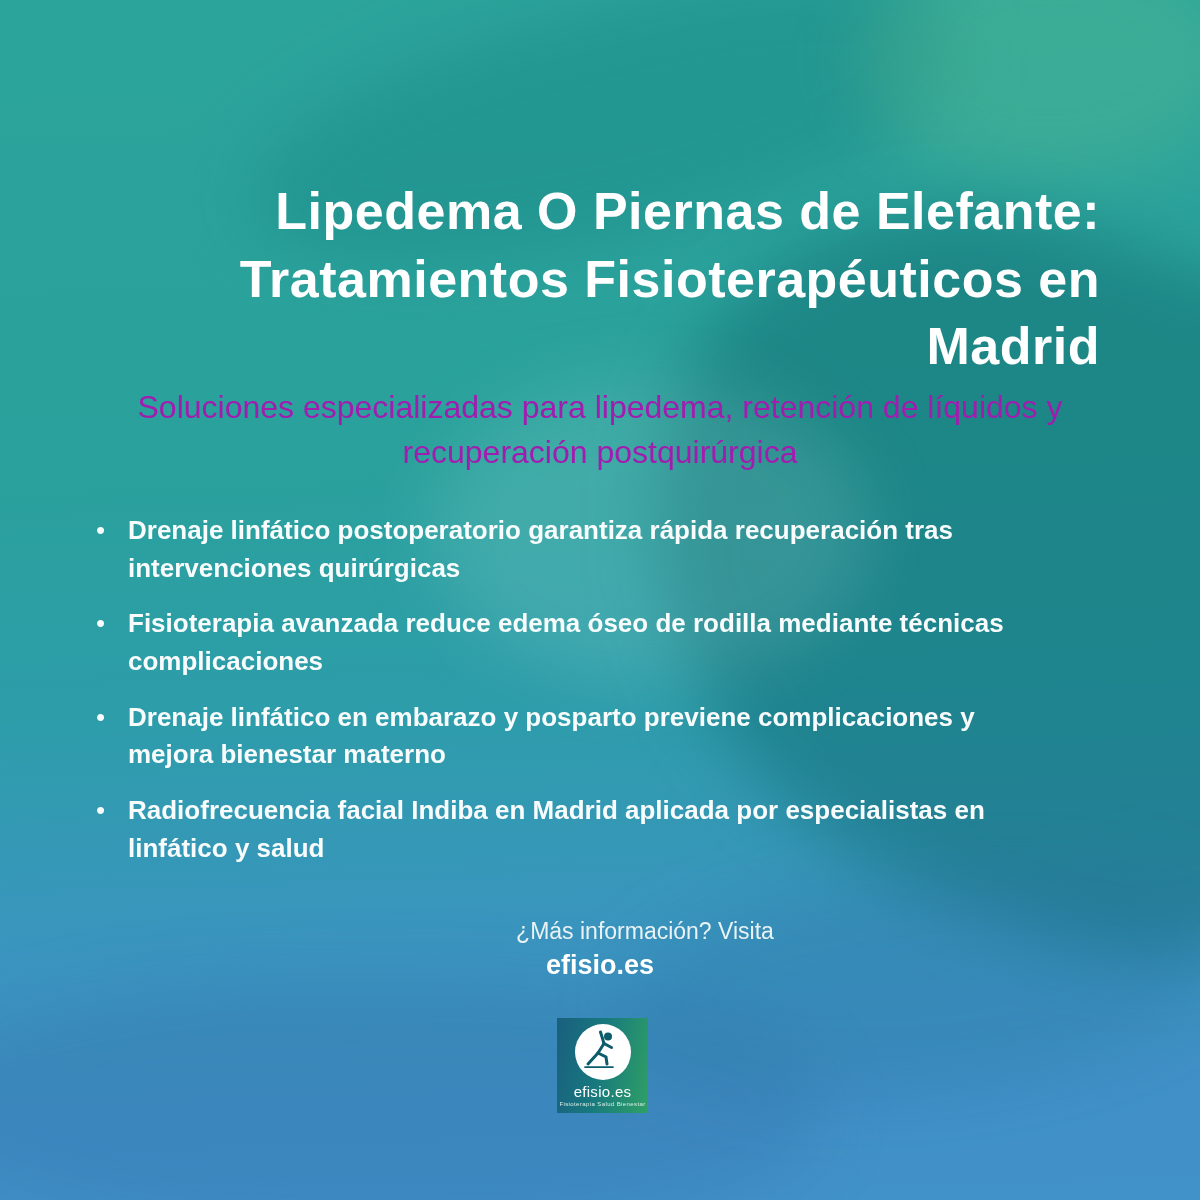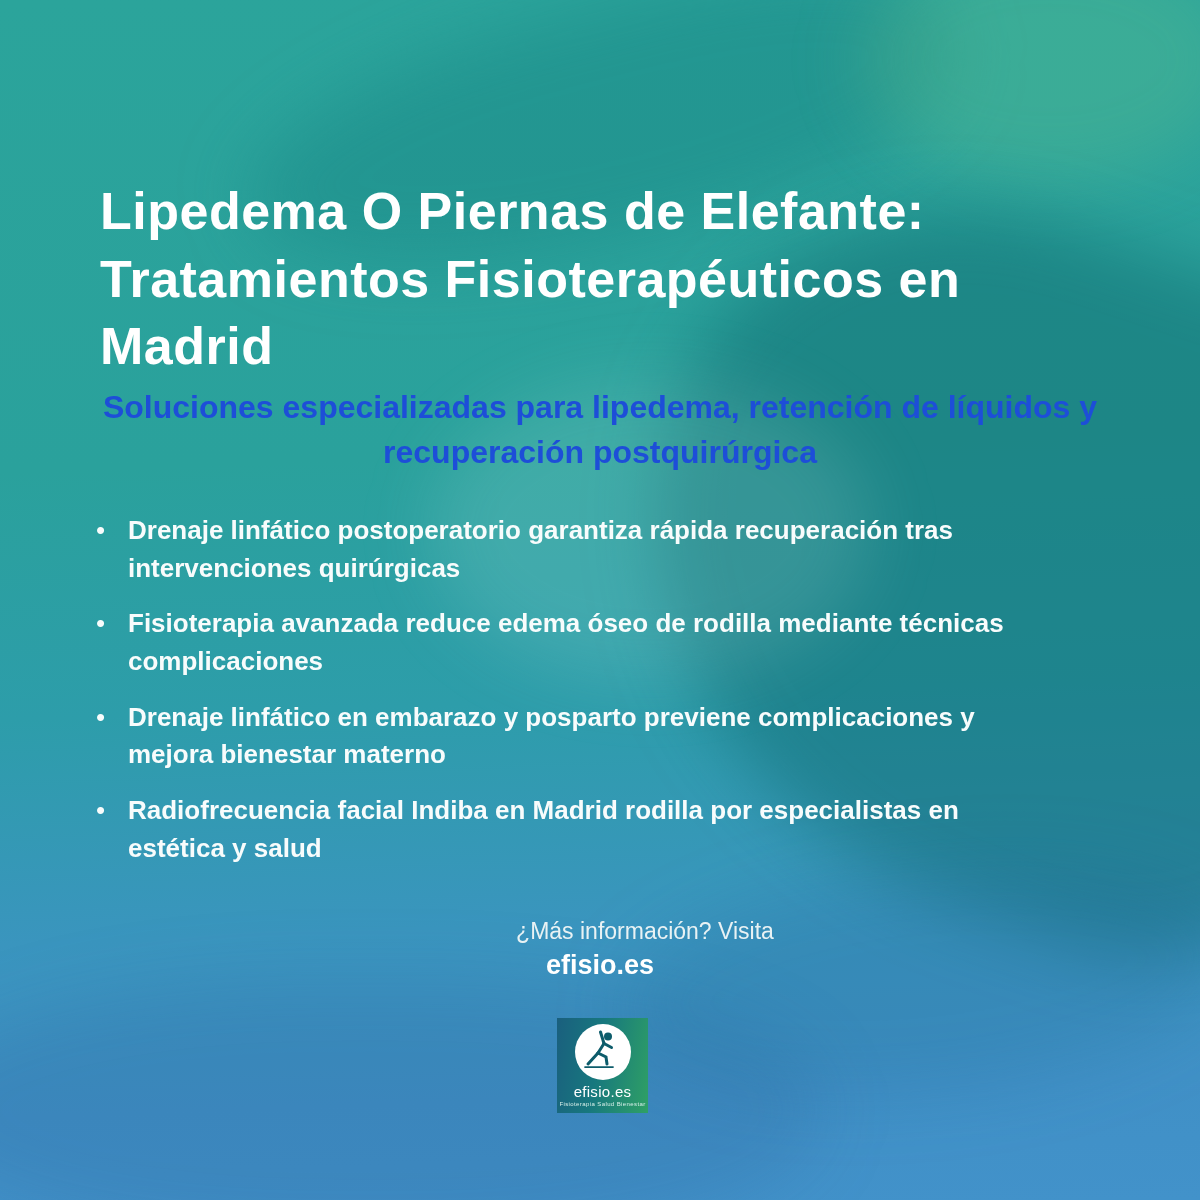--- a/index.html
+++ b/index.html
@@ -57,35 +57,35 @@
     background: rgba(30, 105, 150, 0.22);
     border-radius: 50%;
     transform: rotate(-6deg);
   }
 
   .content { position: absolute; inset: 0; }
 
   .title {
     position: absolute;
     top: 178px; left: 100px; width: 1000px;
-    text-align: left;
+    text-align: right;
     color: #ffffff;
     font-weight: bold;
     font-size: 52px;
     line-height: 1.30;
     letter-spacing: 0.5px;
   }
   .subtitle {
     position: absolute;
     top: 385px; left: 70px; width: 1060px;
     text-align: center;
-    color: #1d4ed8;
+    color: #a21caf;
     font-size: 32px;
     line-height: 1.42;
-    font-weight: bold;
+    font-weight: normal;
   }
   .bullets {
     position: absolute;
     top: 512px; left: 88px; width: 960px;
     list-style: none;
   }
   .bullets li {
     display: flex;
     align-items: flex-start;
     margin-bottom: 18px;
@@ -178,21 +178,21 @@
     <li>
       <span class="marker">•</span>
       <span class="btext">Fisioterapia avanzada reduce edema óseo de rodilla mediante técnicas complicaciones</span>
     </li>
     <li>
       <span class="marker">•</span>
       <span class="btext">Drenaje linfático en embarazo y posparto previene complicaciones y mejora bienestar materno</span>
     </li>
     <li>
       <span class="marker">•</span>
-      <span class="btext">Radiofrecuencia facial Indiba en Madrid rodilla por especialistas en estética y salud</span>
+      <span class="btext">Radiofrecuencia facial Indiba en Madrid aplicada por especialistas en linfático y salud</span>
     </li>
   </ul>
 
   <div class="footer-cta">¿Más información? Visita</div>
 
   <div class="footer-site">efisio.es</div>
 
   <div class="logo">
     <div class="logo-circle">
       <svg width="50" height="50" viewBox="0 0 100 100">

